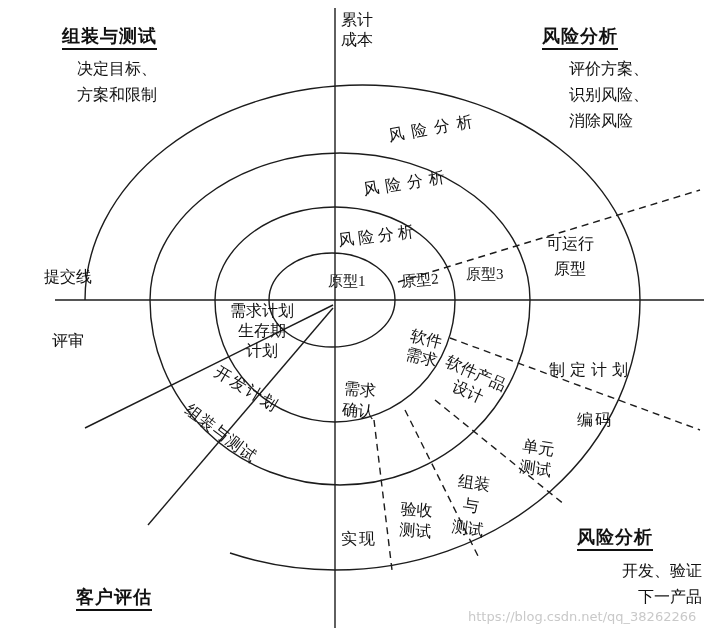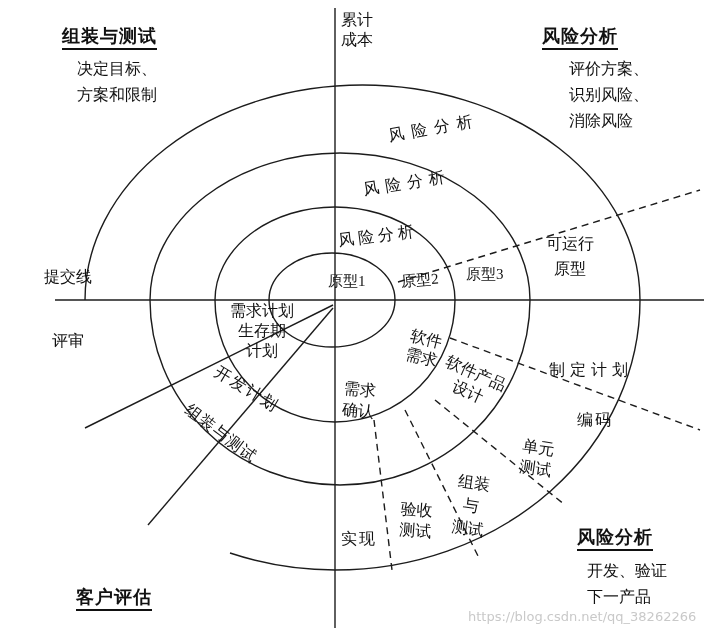--- a/index.html
+++ b/index.html
@@ -62,21 +62,21 @@
 方案和限制</div>
 
   <div class="lbl hdr left" style="left:542px;top:26px;">风险分析</div>
   <div class="lbl desc left" style="left:569px;top:56px;">评价方案、
 识别风险、
 消除风险</div>
 
   <div class="lbl hdr left" style="left:76px;top:587px;">客户评估</div>
 
   <div class="lbl hdr left" style="left:577px;top:527px;">风险分析</div>
-  <div class="lbl desc left" style="left:587px;top:558px;">开发、验证
+  <div class="lbl desc left" style="left:622px;top:558px;text-align:right;">开发、验证
 下一产品</div>
 
   <div class="lbl" style="left:388px;top:118px;letter-spacing:7px;transform:rotate(-10deg);">风险分析</div>
   <div class="lbl" style="left:363px;top:173px;letter-spacing:6px;transform:rotate(-9deg);">风险分析</div>
   <div class="lbl" style="left:338px;top:226px;letter-spacing:4px;transform:rotate(-7deg);">风险分析</div>
 
   <div class="lbl small" style="left:328px;top:271px;">原型1</div>
   <div class="lbl small" style="left:401px;top:270px;transform:rotate(-5deg);">原型2</div>
   <div class="lbl small" style="left:466px;top:264px;">原型3</div>
 

